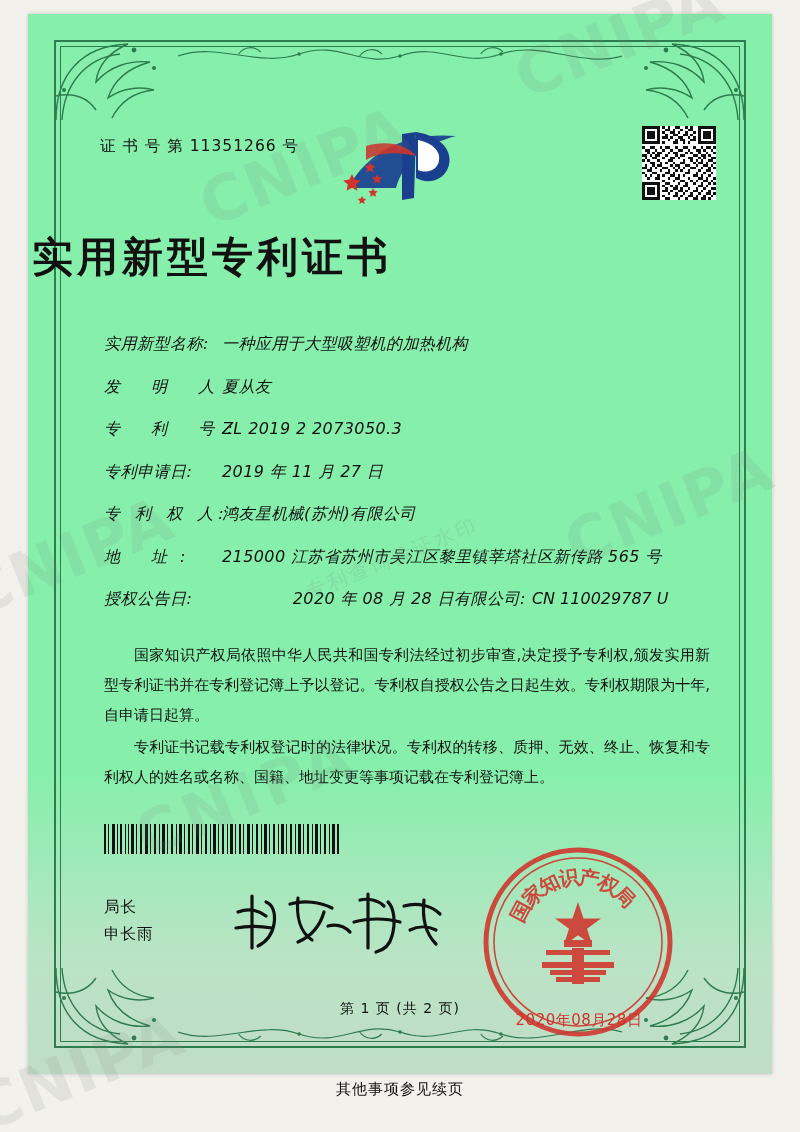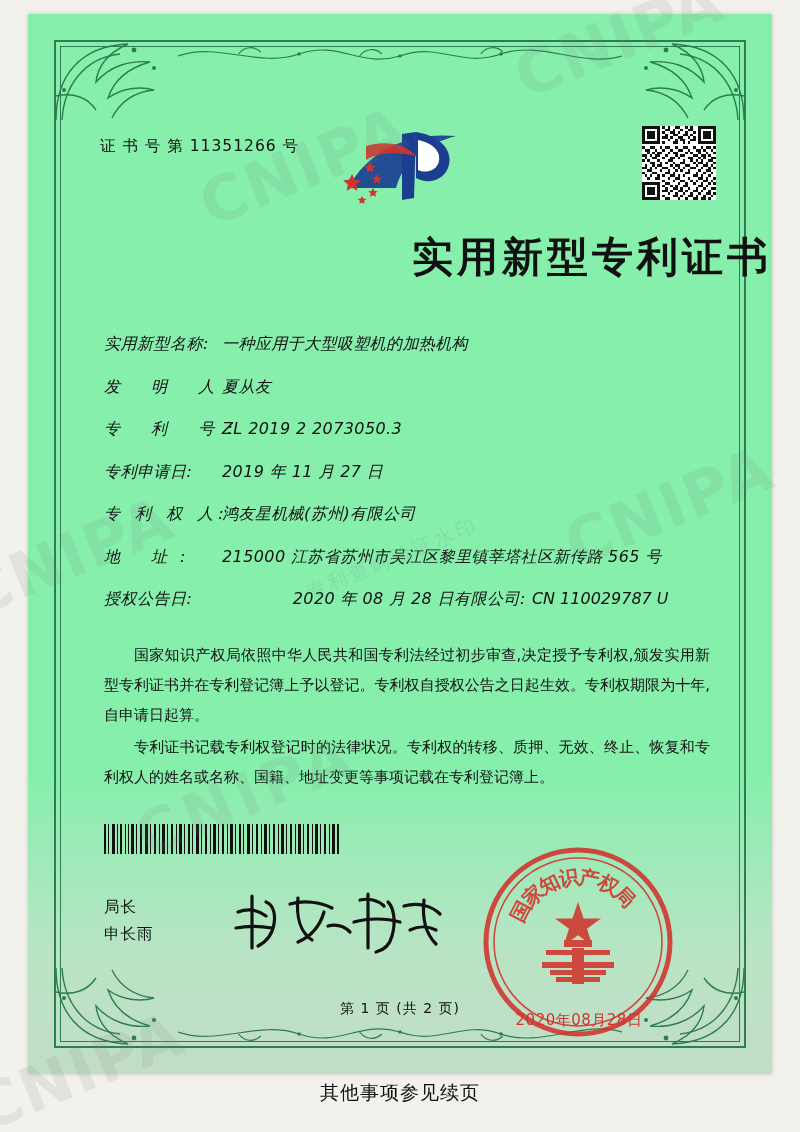--- a/index.html
+++ b/index.html
@@ -129,21 +129,21 @@
     top: 112px;
     left: 50%;
     transform: translateX(-50%);
     width: 140px;
     height: 92px;
   }
   .title {
     position: absolute;
     top: 216px;
     left: 4px; right: 0;
-    text-align: right;
+    text-align: left;
     font-size: 41px;
     font-weight: 700;
     letter-spacing: 4px;
     color: #111;
     font-family: Liberation Mono, monospace;
   }
 
   .fields {
     position: absolute;
     top: 320px;
@@ -241,21 +241,21 @@
     font-size: 14px;
     color: #111;
     letter-spacing: 1px;
   }
 
   .footer-note {
     position: absolute;
     top: 1080px;
     left: 0; right: 0;
     text-align: center;
-    font-size: 19px;
+    font-size: 15px;
     color: #111;
     letter-spacing: 1px;
     z-index: 6;
   }
 </style>
 </head>
 <body>
 
 <div class="wm-layer">
   <div class="wm wm1">CNIPA</div>

